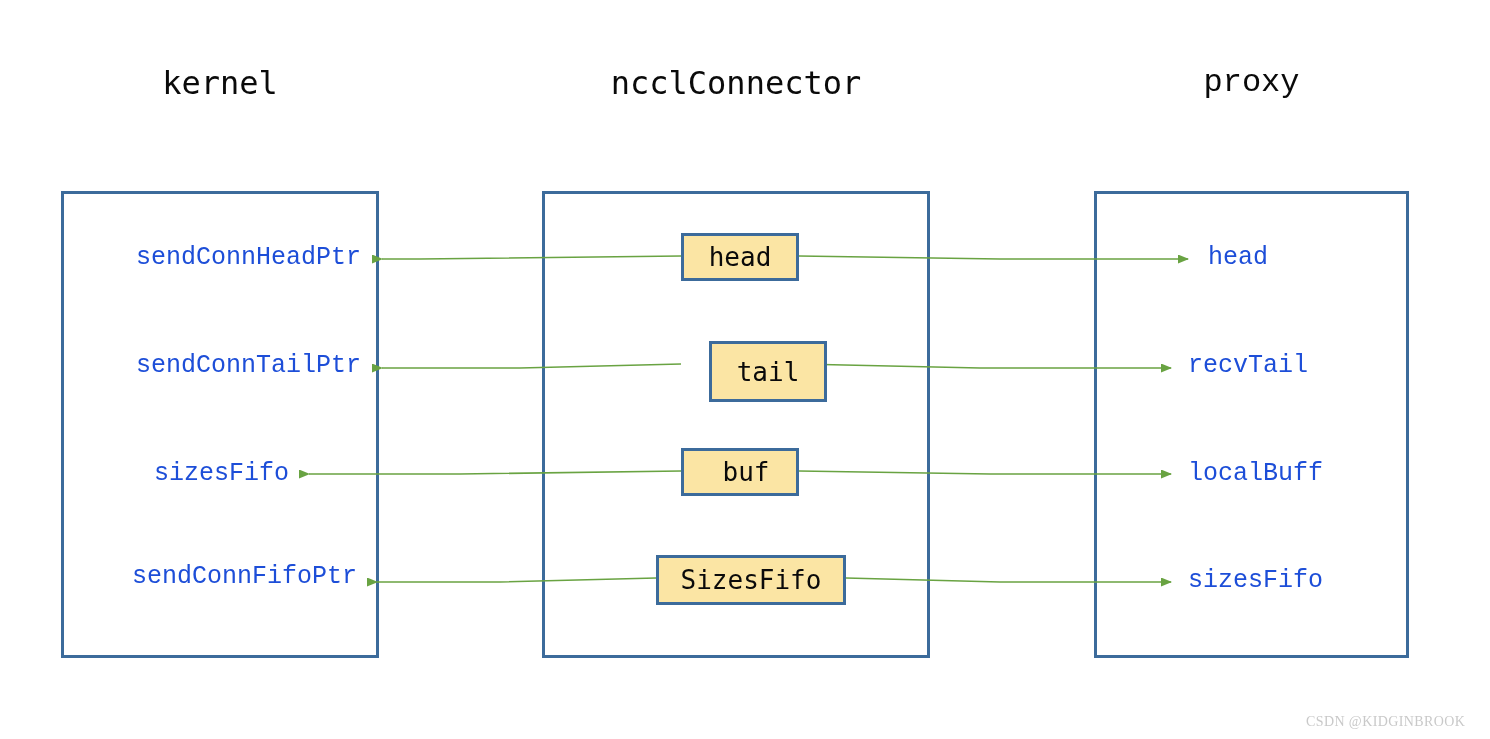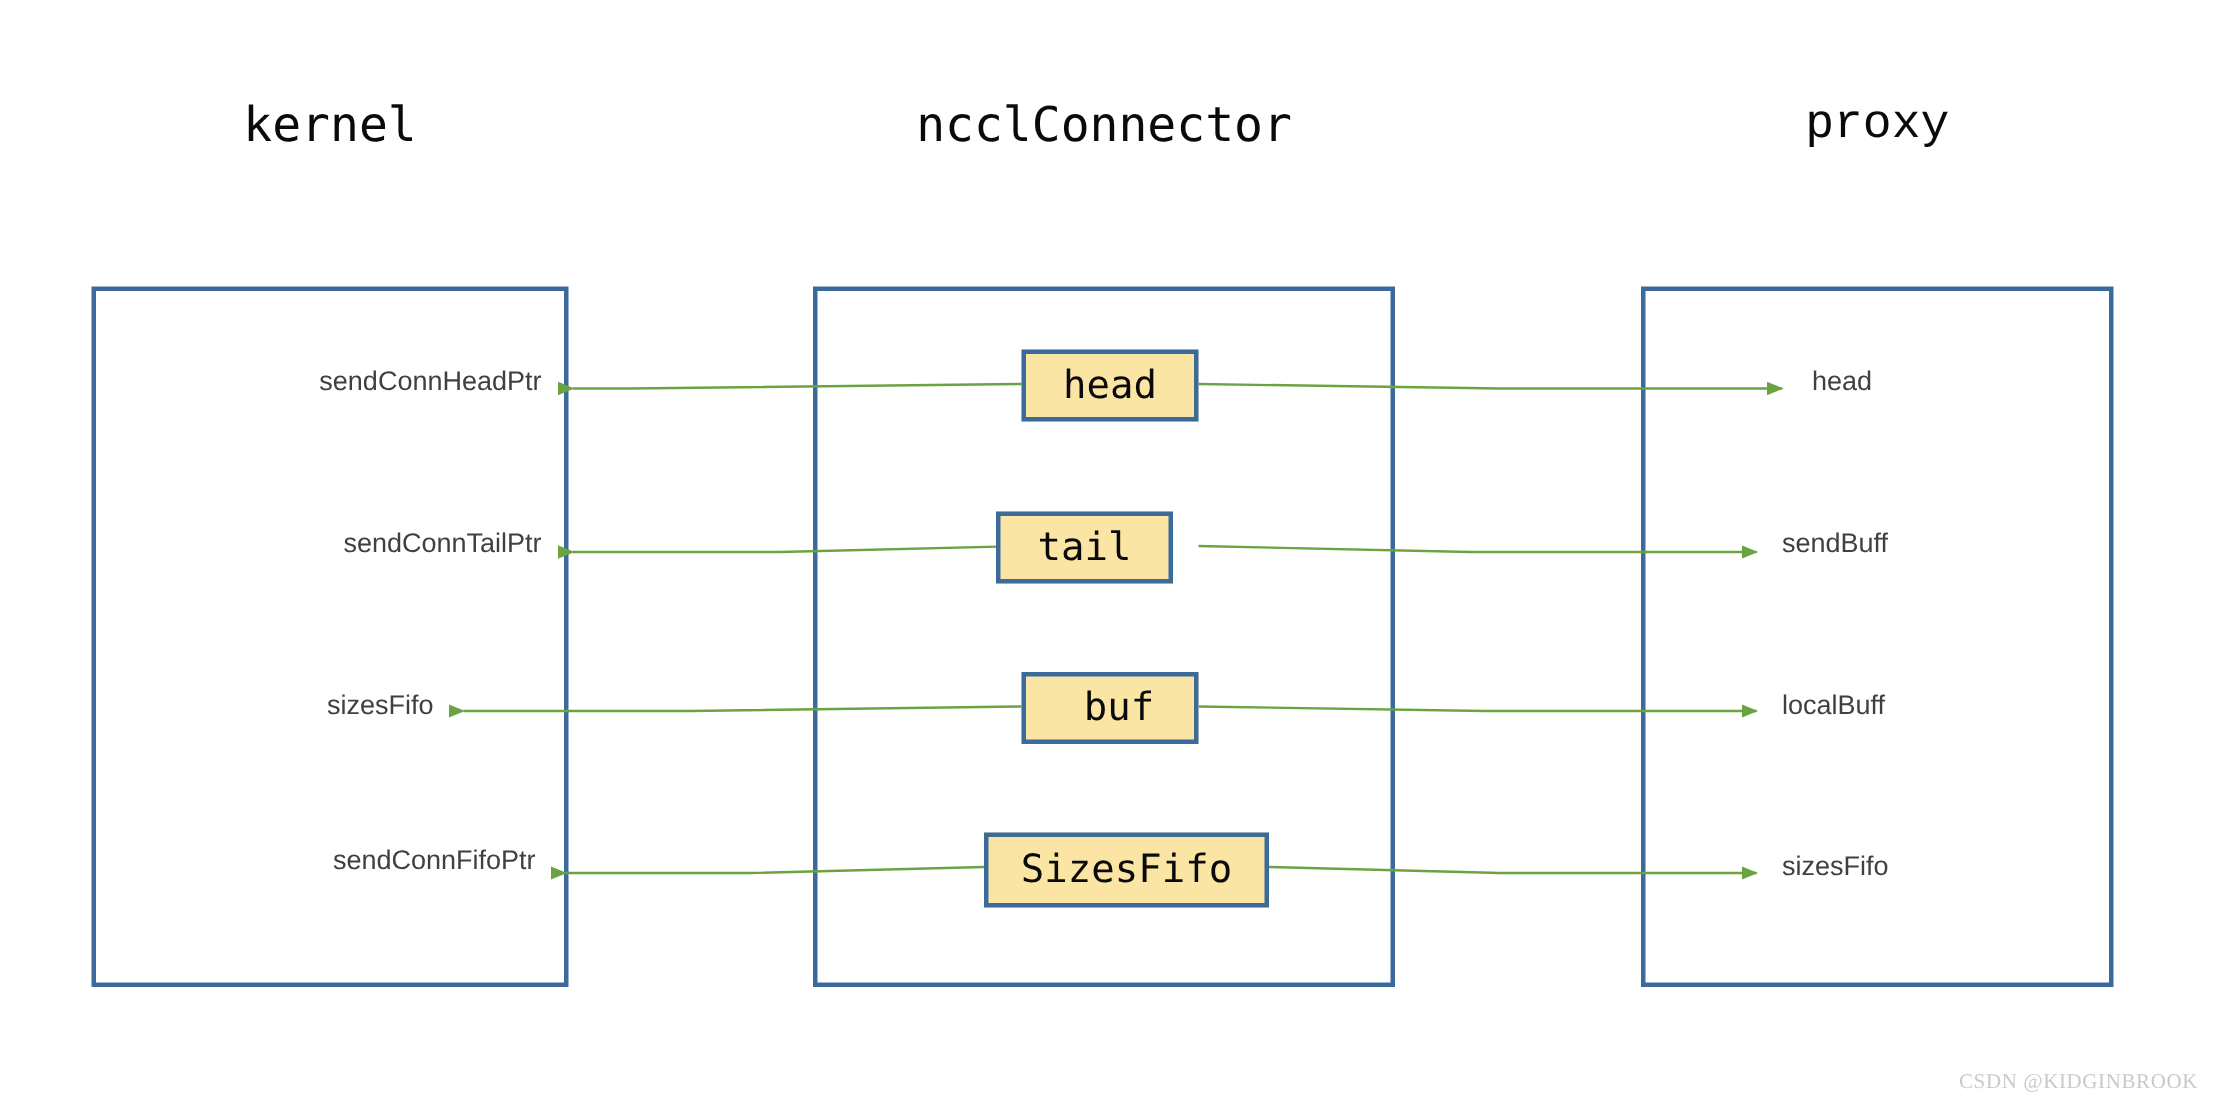--- a/index.html
+++ b/index.html
@@ -33,24 +33,24 @@
   .container-box {
     position: absolute;
     border: 3px solid #3c6b9b;
     background: transparent;
     box-sizing: border-box;
   }
 
   
   .row-label {
     position: absolute;
-    font-size: 18px;
-    color: #404040;
+    font-size: 25px;
+    color: #1d4ed8;
     white-space: nowrap;
-    font-family: Liberation Sans, sans-serif;
+    font-family: Liberation Mono, monospace;
     line-height: 1;
   }
   .row-label.left  { text-align: right; }
   .row-label.right { text-align: left;  }
 
   
   .node-box {
     position: absolute;
     box-sizing: border-box;
     background: #fbe5a4;
@@ -119,24 +119,24 @@
     <path d="M656,578 L500,582 L377,582" stroke="#69a342" stroke-width="1.6" fill="none" marker-end="url(#arrow-left)"></path>
     <path d="M846,578 L1000,582 L1171,582" stroke="#69a342" stroke-width="1.6" fill="none" marker-end="url(#arrow-right)"></path>
   </svg>
 
   <div class="row-label left" style="left:61px; top:245px; width:300px;">sendConnHeadPtr</div>
   <div class="row-label left" style="left:61px; top:353px; width:300px;">sendConnTailPtr</div>
   <div class="row-label left" style="left:61px; top:461px; width:228px;">sizesFifo</div>
   <div class="row-label left" style="left:57px; top:564px; width:300px;">sendConnFifoPtr</div>
 
   <div class="node-box" style="left:681px; top:233px; width:118px; height:48px;">head</div>
-  <div class="node-box" style="left:664px; top:341px; width:118px; height:48px;">tail</div>
+  <div class="node-box" style="left:709px; top:341px; width:118px; height:61px;">tail</div>
   <div class="node-box" style="left:681px; top:448px; width:118px; height:48px;padding-left:12px;">buf</div>
   <div class="node-box" style="left:656px; top:555px; width:190px; height:50px;">SizesFifo</div>
 
   <div class="row-label right" style="left:1208px; top:245px;">head</div>
-  <div class="row-label right" style="left:1188px; top:353px;">sendBuff</div>
+  <div class="row-label right" style="left:1188px; top:353px;">recvTail</div>
   <div class="row-label right" style="left:1188px; top:461px;">localBuff</div>
   <div class="row-label right" style="left:1188px; top:568px;">sizesFifo</div>
 
   <div class="watermark" style="left:1306px; top:714px;">CSDN @KIDGINBROOK</div>
 
 </div>
 
 </body></html>

